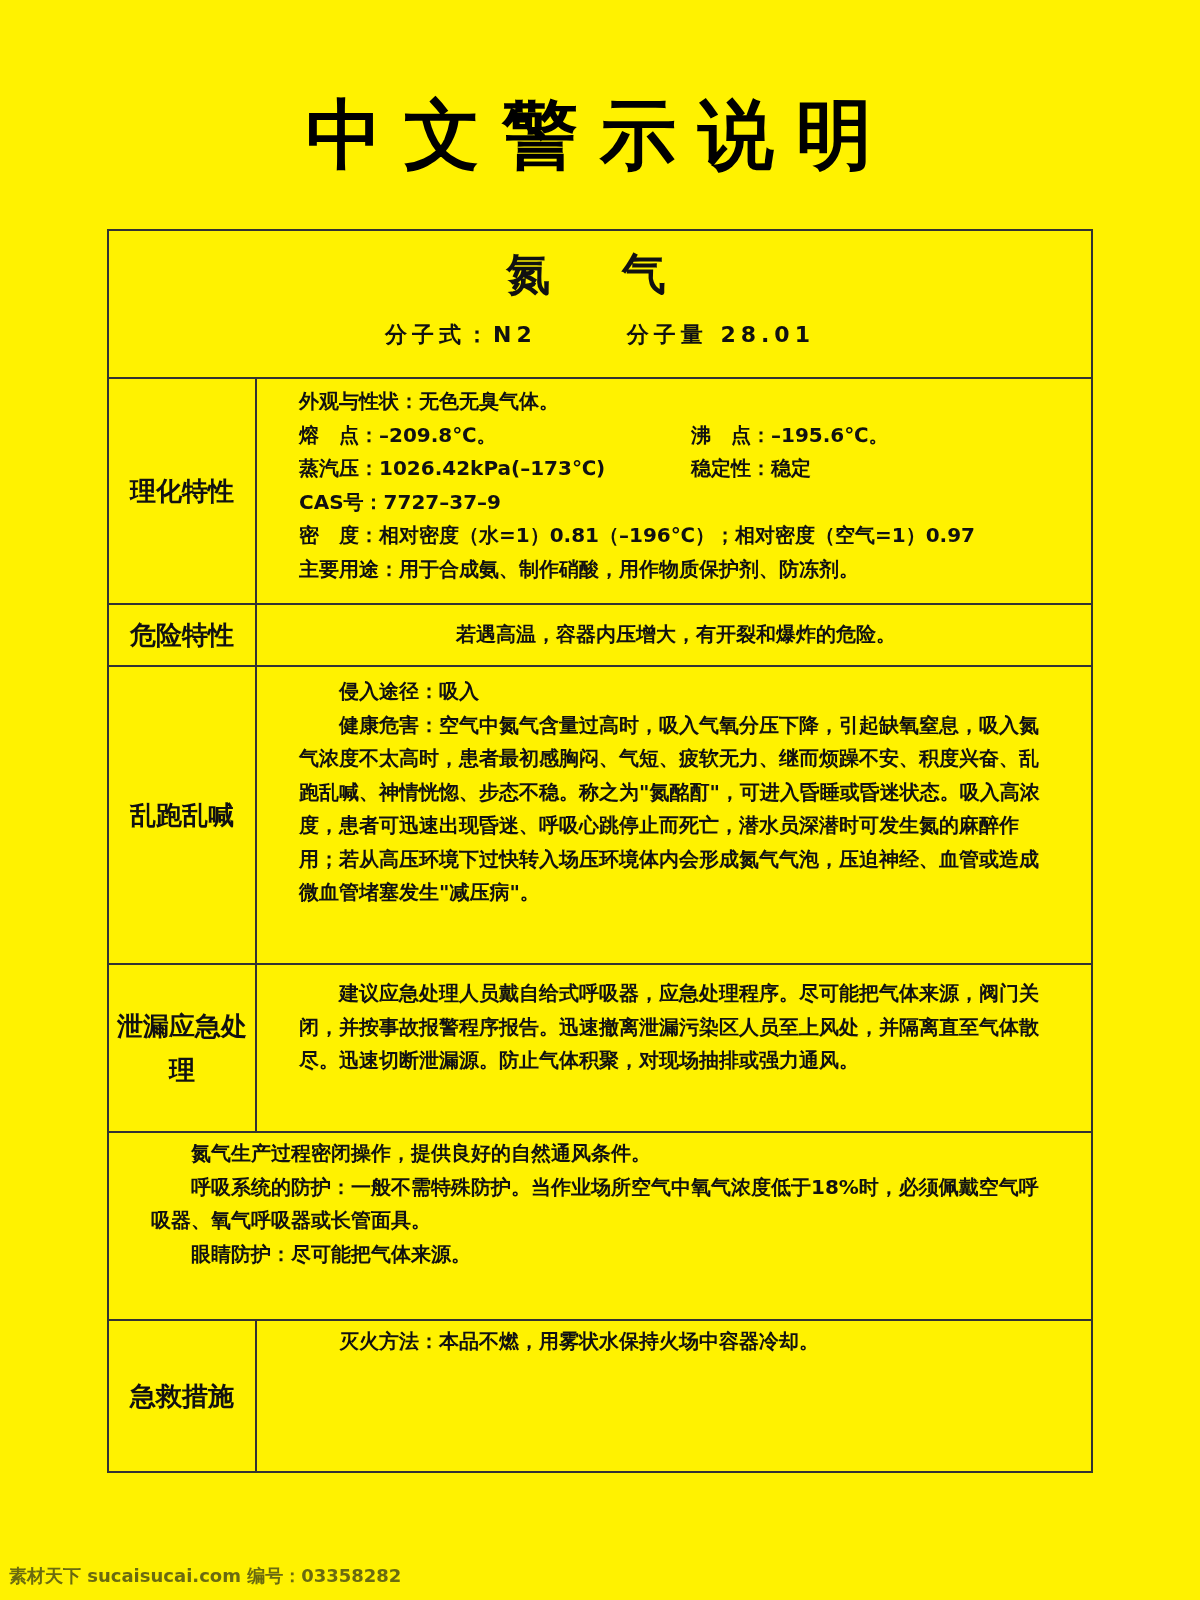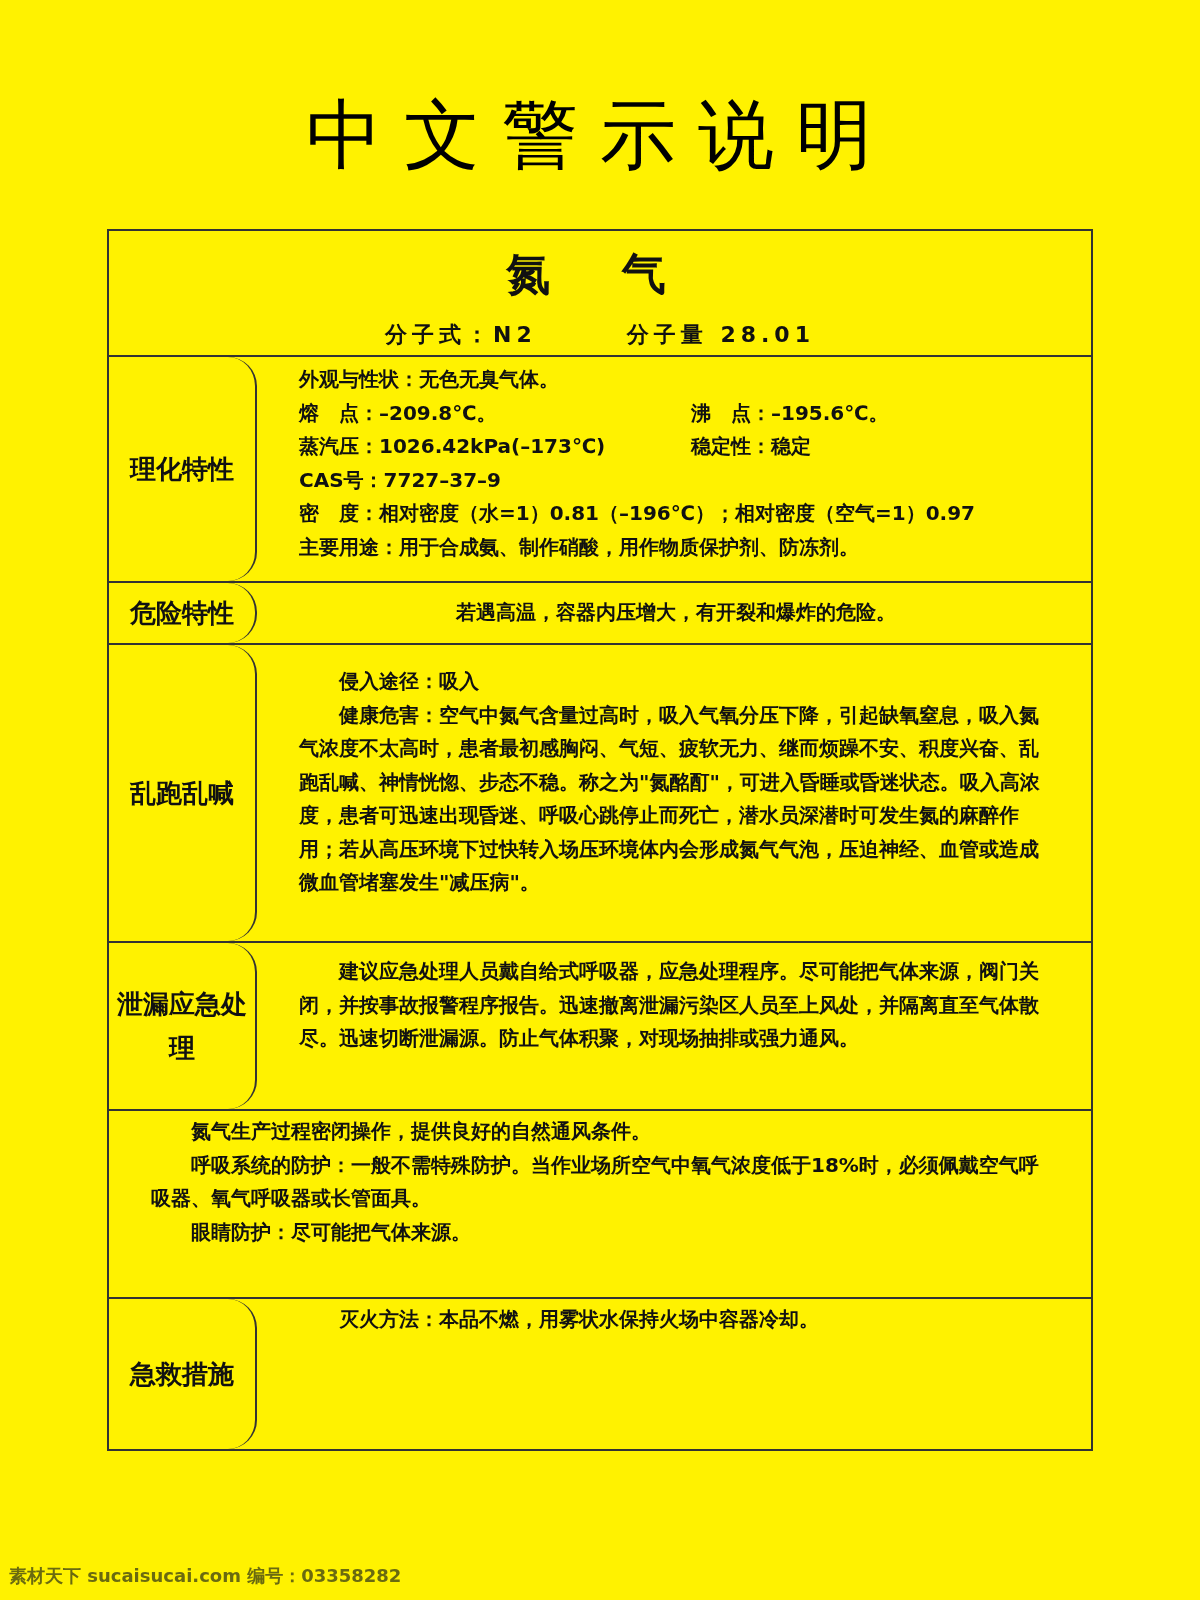--- a/index.html
+++ b/index.html
@@ -6,41 +6,41 @@
   body {
     width: 1200px; height: 1600px;
     background: #fff200;
     font-family: "DejaVu Sans", sans-serif;
     color: #111;
     position: relative;
     overflow: hidden;
   }
   .title {
     position: absolute; top: 85px; left: 0; width: 1200px;
-    text-align: center; font-size: 76px; font-weight: normal;
+    text-align: center; font-size: 76px; font-weight: bold;
     letter-spacing: 22px; color: #000;
   }
   .sheet {
     position: absolute; left: 107px; top: 229px; width: 986px;
     border: 2px solid #333;
     box-sizing: border-box;
   }
   .head {
-    height: 126px; border-bottom: 2px solid #333; text-align: center;
+    height: 148px; border-bottom: 2px solid #333; text-align: center;
     box-sizing: border-box;
   }
   .name { padding-top: 14px; font-size: 44px; font-weight: bold; letter-spacing: 28px; }
   .formula { margin-top: 16px; font-size: 22px; font-weight: bold; letter-spacing: 5px; }
   .formula span + span { margin-left: 90px; }
   .row { display: flex; border-bottom: 2px solid #333; box-sizing: border-box; }
   .row:last-child { border-bottom: none; }
   .lab {
     width: 148px; border-right: 2px solid #333; display: flex; align-items: center;
     justify-content: center; text-align: center; font-size: 26px; font-weight: bold;
-    flex-shrink: 0; box-sizing: border-box; line-height: 44px; padding: 0 6px; border-radius: 29px;
+    flex-shrink: 0; box-sizing: border-box; line-height: 44px; padding: 0 6px;
   }
   .body { flex: 1; padding: 6px 38px 6px 42px; font-size: 20px; font-weight: bold; line-height: 33.5px; box-sizing: border-box; }
   .p { margin: 0; }
   .ind { text-indent: 2em; }
   .kv { display: flex; }
   .kv span:first-child { width: 392px; }
   .center { text-align: center; }
   .wm {
     position: absolute; left: 9px; bottom: 12px; font-size: 18px; color: #6a6a10;
     font-weight: bold;
@@ -79,21 +79,21 @@
 
   <div class="row" style="height:62px">
     <div class="lab">危险特性</div>
     <div class="body center" style="display:flex;align-items:center;justify-content:center">
       <p class="p">若遇高温，容器内压增大，有开裂和爆炸的危险。</p>
     </div>
   </div>
 
   <div class="row" style="height:298px">
     <div class="lab">乱跑乱喊</div>
-    <div class="body" style="padding-top:20px">
+    <div class="body" style="padding-top:8px">
       <p class="p ind">侵入途径：吸入</p>
       <p class="p ind">健康危害：空气中氮气含量过高时，吸入气氧分压下降，引起缺氧窒息，吸入氮气浓度不太高时，患者最初感胸闷、气短、疲软无力、继而烦躁不安、积度兴奋、乱跑乱喊、神情恍惚、步态不稳。称之为"氮酩酊"，可进入昏睡或昏迷状态。吸入高浓度，患者可迅速出现昏迷、呼吸心跳停止而死亡，潜水员深潜时可发生氮的麻醉作用；若从高压环境下过快转入场压环境体内会形成氮气气泡，压迫神经、血管或造成微血管堵塞发生"减压病"。</p>
     </div>
   </div>
 
   <div class="row" style="height:168px">
     <div class="lab">泄漏应急处理</div>
     <div class="body" style="padding-top:12px">
       <p class="p ind">建议应急处理人员戴自给式呼吸器，应急处理程序。尽可能把气体来源，阀门关闭，并按事故报警程序报告。迅速撤离泄漏污染区人员至上风处，并隔离直至气体散尽。迅速切断泄漏源。防止气体积聚，对现场抽排或强力通风。</p>
     </div>

